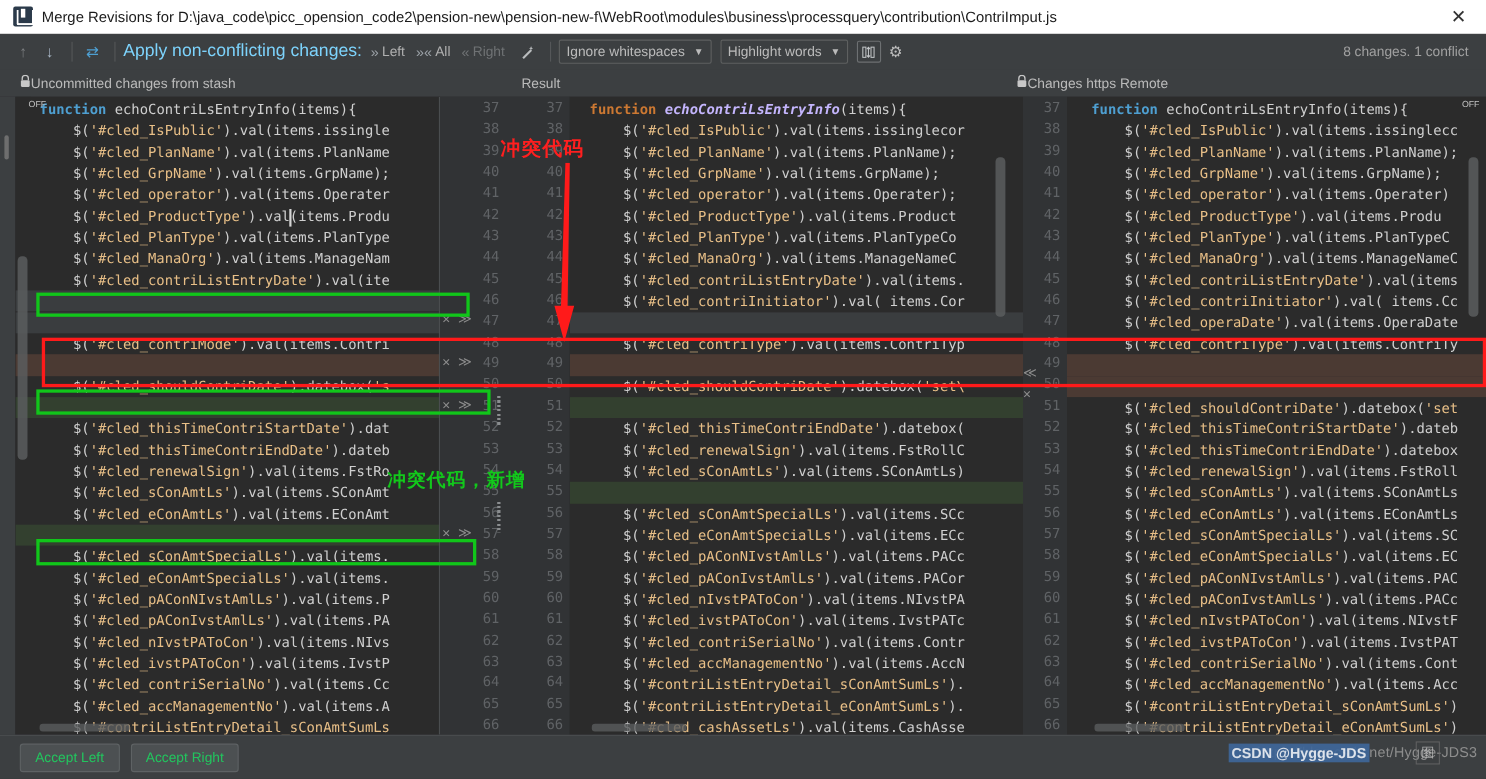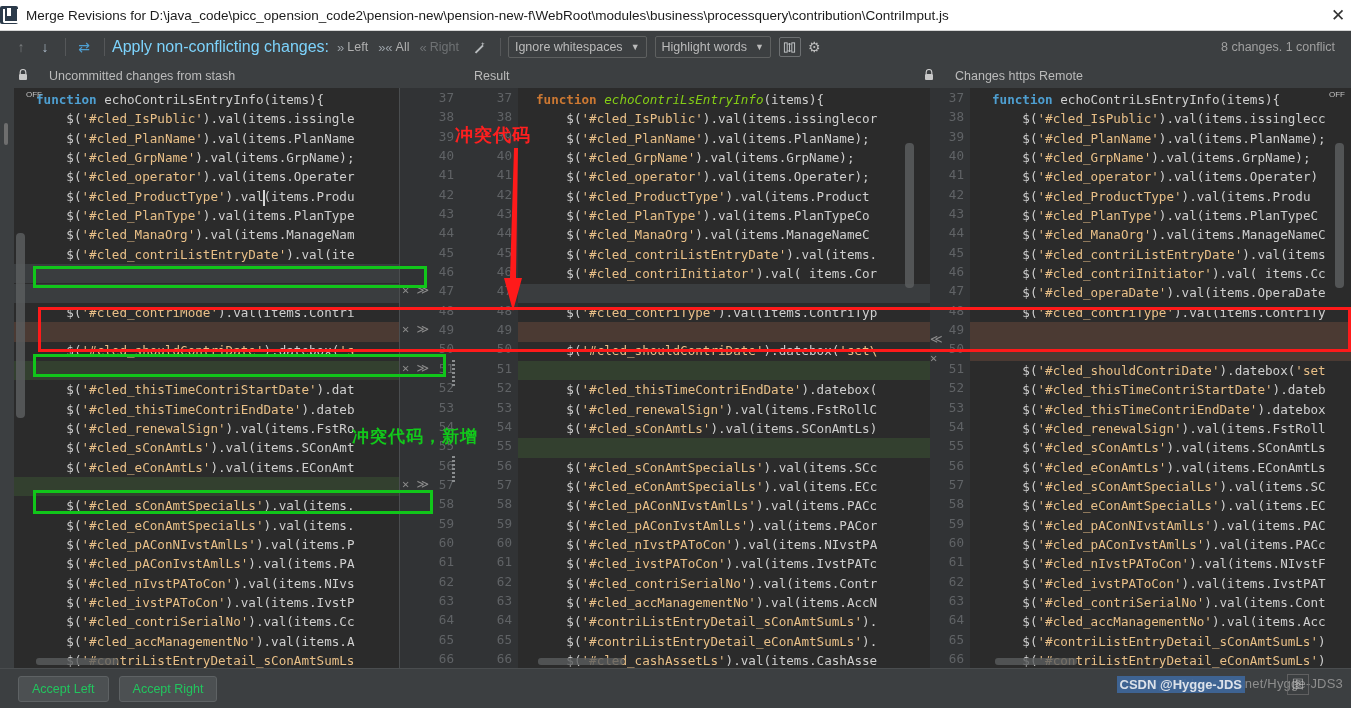--- a/index.html
+++ b/index.html
@@ -9,21 +9,21 @@
     background:#3c3f41;
     color:#bbbbbb;
     font-size:12px;
   }
   #app { position:relative; width:1351px; height:708px; }
 
   
   .titlebar {
     position:absolute; top:0; left:0; width:1351px; height:31px;
     background:#ffffff; color:#1c1c1c;
-    display:flex; align-items:center; padding:0 0;
+    display:flex; align-items:center; padding:0 12px;
     border-bottom:1px solid #d6d6d6;
   }
   .tb-icon {
     width:18px; height:18px; margin-right:8px; flex:0 0 auto;
     background:#2b3a4a; border-radius:2px; position:relative;
   }
   .tb-icon:before {
     content:""; position:absolute; left:3px; top:3px; width:12px; height:12px;
     border:2px solid #ffffff; border-top:none; border-radius:0 0 2px 2px;
   }
@@ -72,21 +72,21 @@
   .changes-status {
     margin-left:auto; color:#a0a0a0; font-size:12.5px; padding-right:6px;
   }
 
   
   .paneheaders {
     position:absolute; top:63px; left:0; width:1351px; height:25px;
     background:#3c3f41;
   }
   .ph { position:absolute; top:0; height:25px; display:flex; align-items:center;
-        font-size:12.5px; color:#bbbbbb; gap:21px; }
+        font-size:12.5px; color:#bbbbbb; gap:0; }
   .lockico { font-size:11px; color:#c8c8c8; }
 
   
   .editors {
     position:absolute; top:88px; left:0; width:1351px; height:580px;
     background:#2b2b2b;
   }
   .pane { position:absolute; top:0; height:580px; background:#2b2b2b; overflow:hidden; }
   .pane-left   { left:14px;  width:386px; }
   .pane-center { left:460px; width:470px; }
@@ -110,21 +110,21 @@
   .code {
     position:absolute; left:0; top:0; right:0;
     font-family:"DejaVu Sans Mono","Liberation Mono",monospace;
     font-size:12.6px; line-height:19.35px; white-space:pre;
   }
   .ln {
     height:19.35px; line-height:19.35px; white-space:pre; position:relative;
   }
   .kw  { color:#cc7832; font-weight:bold; }
   .kwb { color:#4e9fd1; font-weight:bold; }
-  .fn  { color:#84cc16; font-style:italic; }
+  .fn  { color:#c4b5fd; font-style:italic;font-weight:bold; }
   .str { color:#e8bf87; }
   .pl  { color:#cfcfcf; }
 
   
   .numlist {
     position:absolute; top:0; left:0; right:0;
     font-family:"DejaVu Sans Mono","Liberation Mono",monospace;
     font-size:12.6px; line-height:19.35px;
   }
   .numrow {

